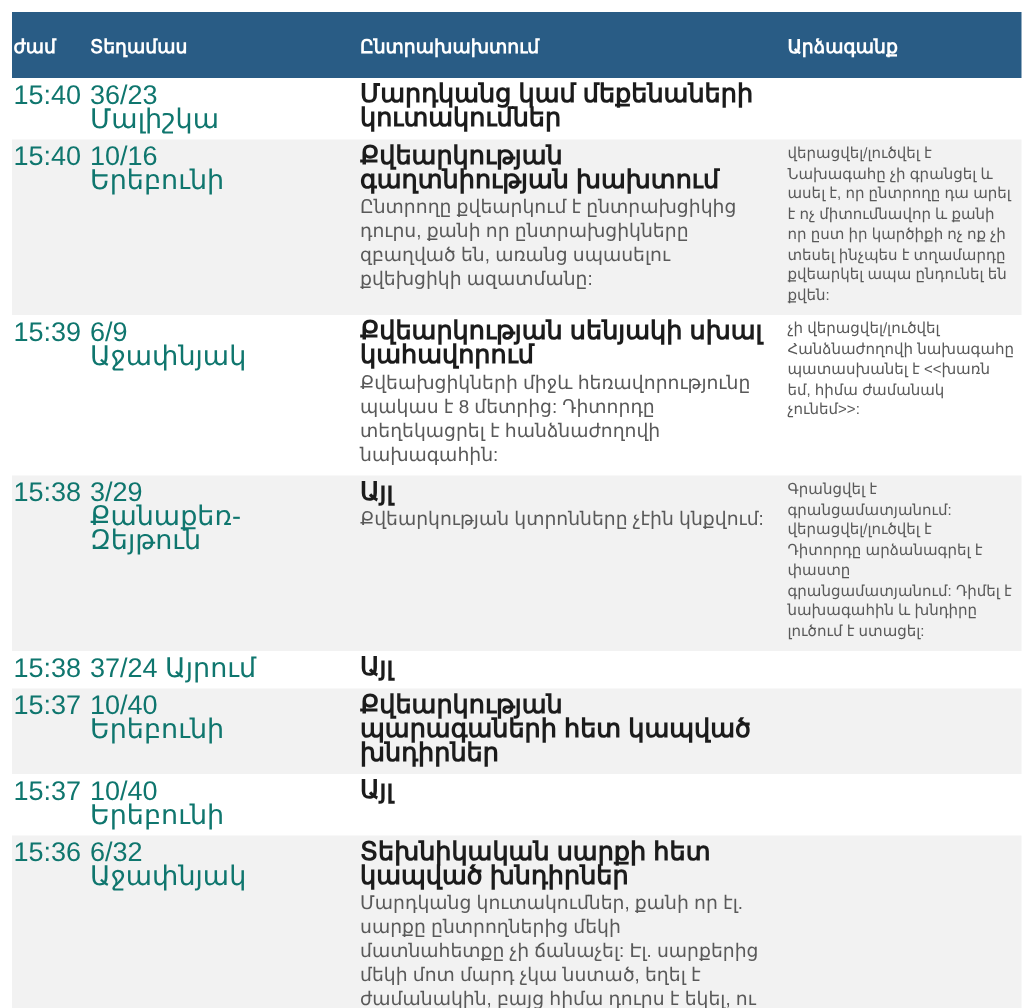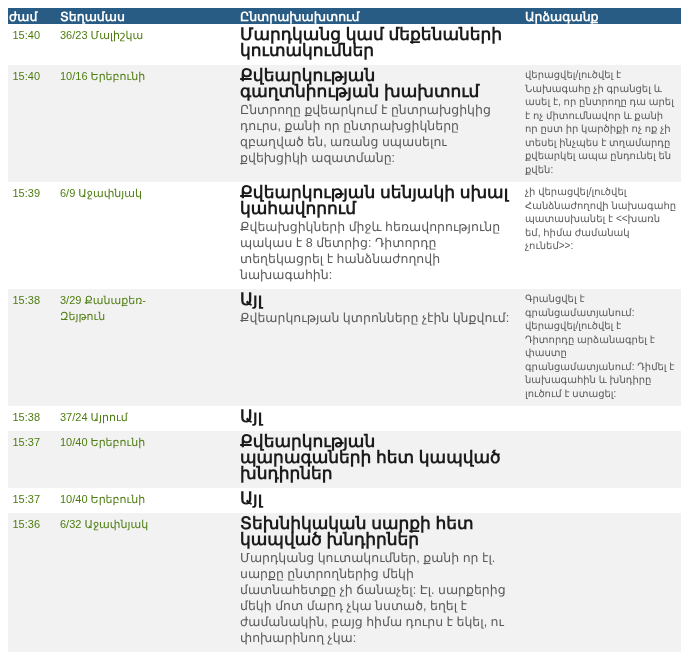--- a/index.html
+++ b/index.html
@@ -21,21 +21,21 @@
     border-collapse: collapse;
     table-layout: fixed;
     width: 673px;
   }
   table.report th {
     background: var(--header-bg, #295C85);
     color: #ffffff;
     font-size: 12.5px;
     font-weight: bold;
     text-align: left;
-    height: 16px;
+    height: 44px;
     vertical-align: middle;
     padding-top: 0;
     padding-bottom: 0;
   }
   table.report td {
     vertical-align: top;
     padding-top: 3px;
     padding-bottom: 6px;
   }
   tr.stripe td { background: var(--stripe, #F2F2F2); }
@@ -57,23 +57,23 @@
   th.h-violation, td.cell-violation {
     padding-left: 6px;
     padding-right: 12px;
   }
   th.h-response, td.cell-response {
     padding-left: 3px;
     padding-right: 4px;
   }
 
   td.cell-time, td.cell-precinct {
-    font-size: 11px;
+    font-size: 18px;
     line-height: 16px;
-    color: #4d7c0f;
+    color: #0f766e;
     margin-left: 22px;
   }
   .v-title {
     font-weight: bold;
     color: #1b1b1b;
     font-size: 17px;
     line-height: 16px;
   }
   .v-body {
     color: #595959;

